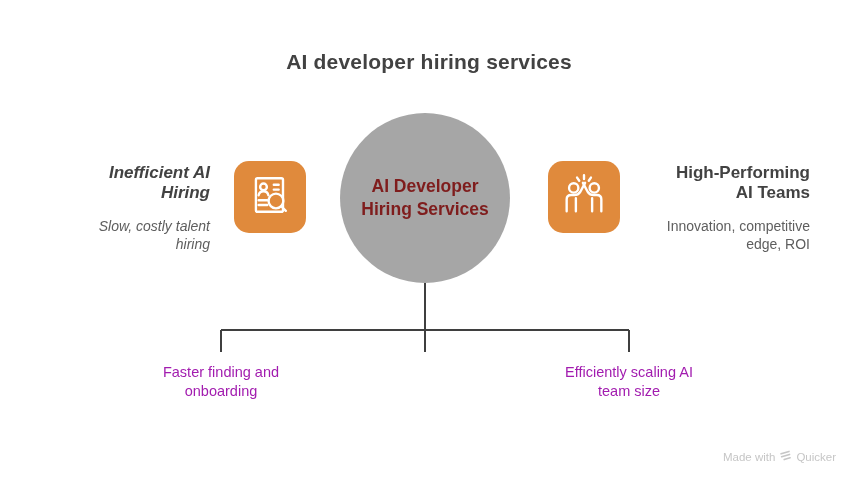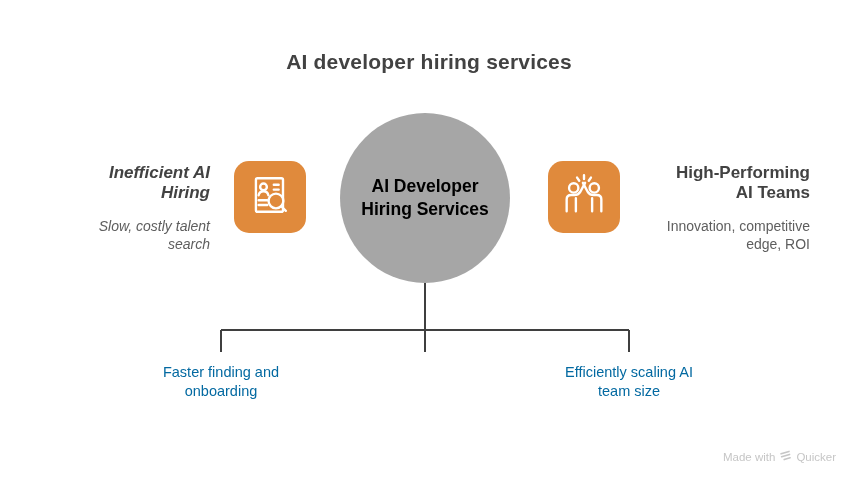--- a/index.html
+++ b/index.html
@@ -48,21 +48,21 @@
     left: 340px;
     top: 113px;
     width: 170px;
     height: 170px;
     border-radius: 50%;
     background: var(--node-gray);
     display: flex;
     align-items: center;
     justify-content: center;
     text-align: center;
-    color: #000000;
+    color: #7f1d1d;
     font-size: 17.5px;
     font-weight: 700;
     line-height: 1.32;
   }
 
   .icon-card {
     position: absolute;
     top: 161px;
     width: 72px;
     height: 72px;
@@ -95,21 +95,21 @@
     color: var(--body-text);
   }
 
   .outcome {
     position: absolute;
     top: 363px;
     width: 180px;
     text-align: center;
     font-size: 14.5px;
     line-height: 18.5px;
-    color: #0369a1;
+    color: #a21caf;
   }
   .outcome.o1 { left: 131px; }
   .outcome.o2 { left: 335px; }
   .outcome.o3 { left: 539px; }
 
   .footer {
     position: absolute;
     top: 449px;
     right: 22px;
     display: inline-flex;
@@ -149,21 +149,21 @@
         <circle cx="29.5" cy="29.5" r="6.8" fill="var(--accent-orange)"></circle>
         <path d="M34.4,34.4 L38.6,38.6"></path>
       </svg>
     </span>
   </div>
 
   <div class="side-text left">
     <div class="side-heading preline">Inefficient AI
 Hiring</div>
     <div class="side-desc preline">Slow, costly talent
-search</div>
+hiring</div>
   </div>
 
   <div class="icon-card right">
     <span>
       <svg viewBox="0 0 48 48" fill="none" stroke="#ffffff" stroke-width="2.2" stroke-linecap="round" stroke-linejoin="round">
         <path d="M24,9.2 V5.8 M19.6,10.8 L17.6,7.9 M28.4,10.8 L30.4,7.9"></path>
         <circle cx="14.5" cy="17.5" r="4.3"></circle>
         <circle cx="33.5" cy="17.5" r="4.3"></circle>
         <path d="M8,39 V28 Q8,24 12.2,24 h3 q3.4,0 5.3,-2.8 L25,12.8"></path>
         <path d="M40,39 V28 Q40,24 35.8,24 h-3 q-3.4,0 -5.3,-2.8 L23,12.8"></path>

